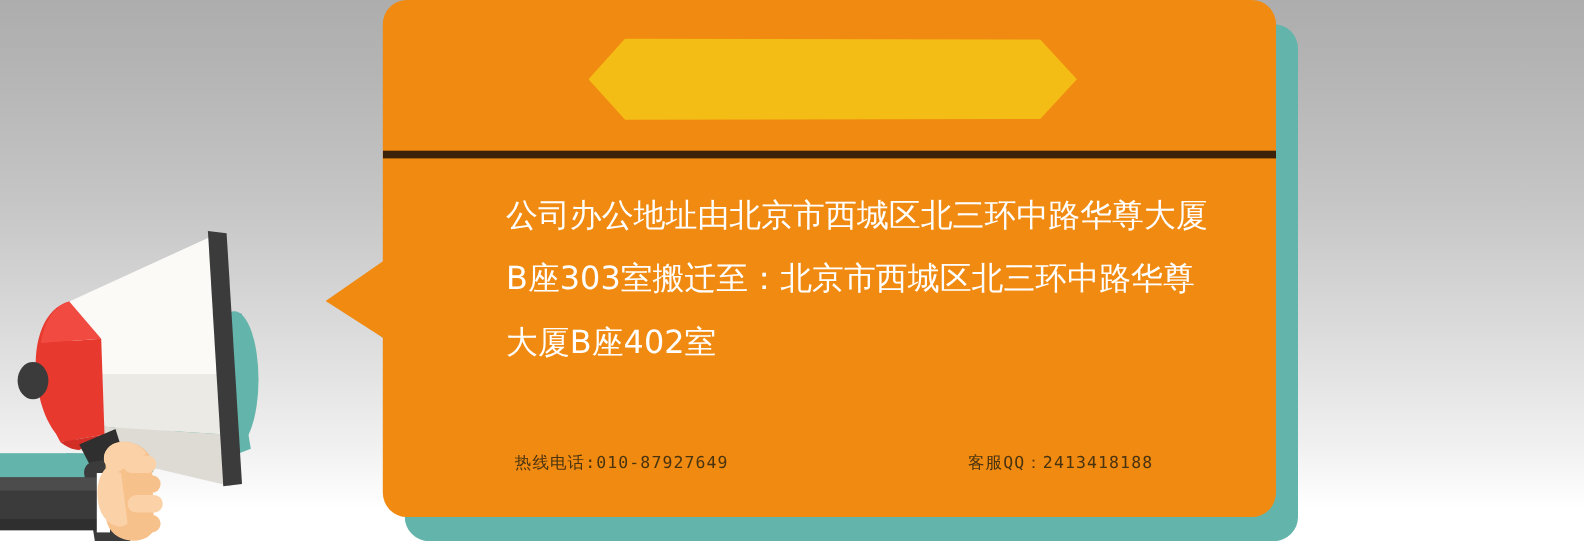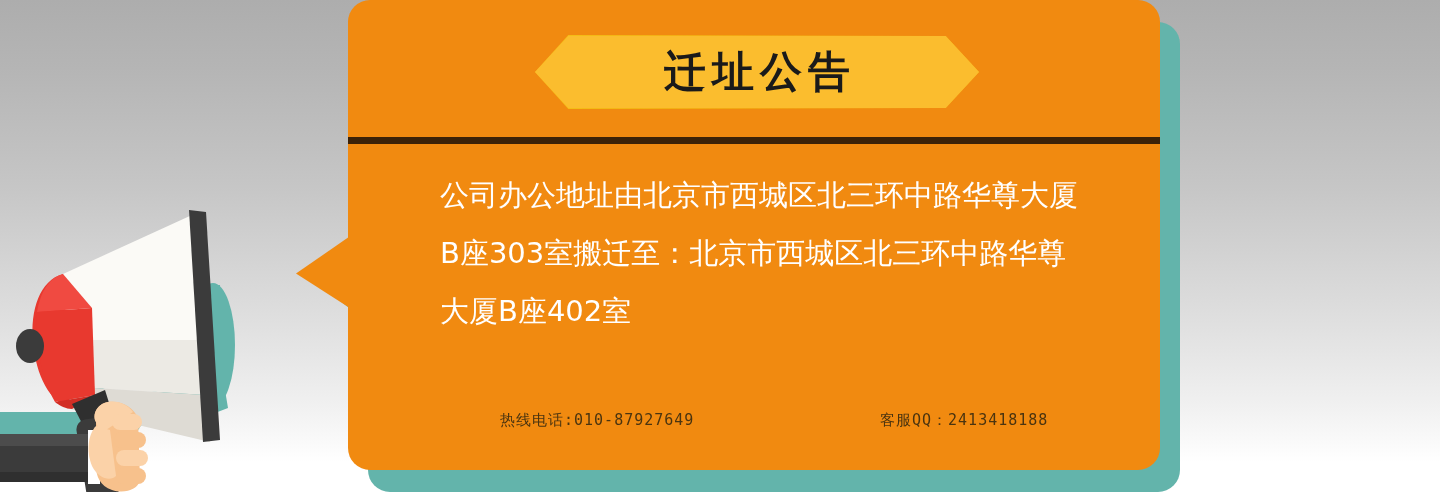--- a/index.html
+++ b/index.html
@@ -106,21 +106,21 @@
     left: 0px;
     top: 137px;
     width: 812px;
     height: 7px;
     background: #3c2208;
   }
 
   
   .body-text {
     position: absolute;
-    left: 92px;   
+    left: 112px;   
     top: 166px;
     width: 652px;
     font-family: "DejaVu Sans", "Liberation Sans", sans-serif;
     font-size: 29px;
     line-height: 58px;
     color: #ffffff;
     letter-spacing: 0px;
     text-align: left;
     word-break: break-all;
   }
@@ -135,21 +135,21 @@
   }
   .footer-item {
     position: absolute;
     font-family: "DejaVu Sans Mono", "Liberation Mono", monospace;
     font-size: 15px;
     color: #4a3410;
     letter-spacing: 1px;
     white-space: nowrap;
     line-height: 24px;
   }
-  .footer-hotline { left: 152px; top: 0px; }
+  .footer-hotline { left: 120px; top: 0px; }
   .footer-qq      { left: 532px; top: 0px; }
 
   
   .mega {
     position: absolute;
     left: 0px;
     top: 190px;
     width: 300px;
     height: 302px;
   }
@@ -220,23 +220,20 @@
         <path d="M96 236 C 88 244, 86 262, 92 276 C 98 288, 110 292, 116 286 L110 240 Z" fill="#fbd2a8"></path>
       </g>
     </svg>
   </div>
 
   <div class="tail"></div>
 
   <div class="card">
 
     <div class="ribbon-edge"></div>
-    <div class="ribbon">
-      <span class="ribbon-title">迁址公告</span>
-    </div>
 
     <div class="divider"></div>
 
     <div class="body-text">公司办公地址由北京市西城区北三环中路华尊大厦B座303室搬迁至：北京市西城区北三环中路华尊大厦B座402室</div>
 
     <div class="footer">
       <span class="footer-item footer-hotline">热线电话:010-87927649</span>
       <span class="footer-item footer-qq">客服QQ：2413418188</span>
     </div>
 

